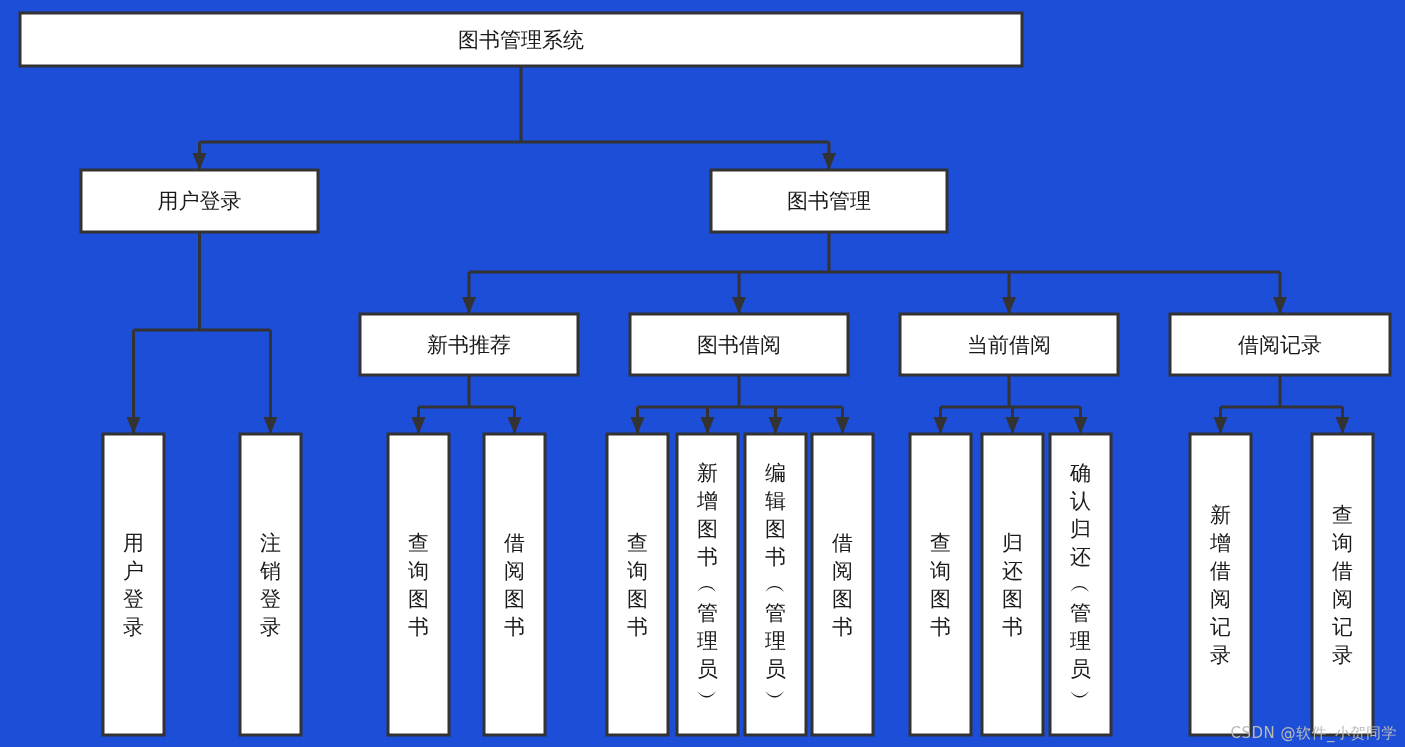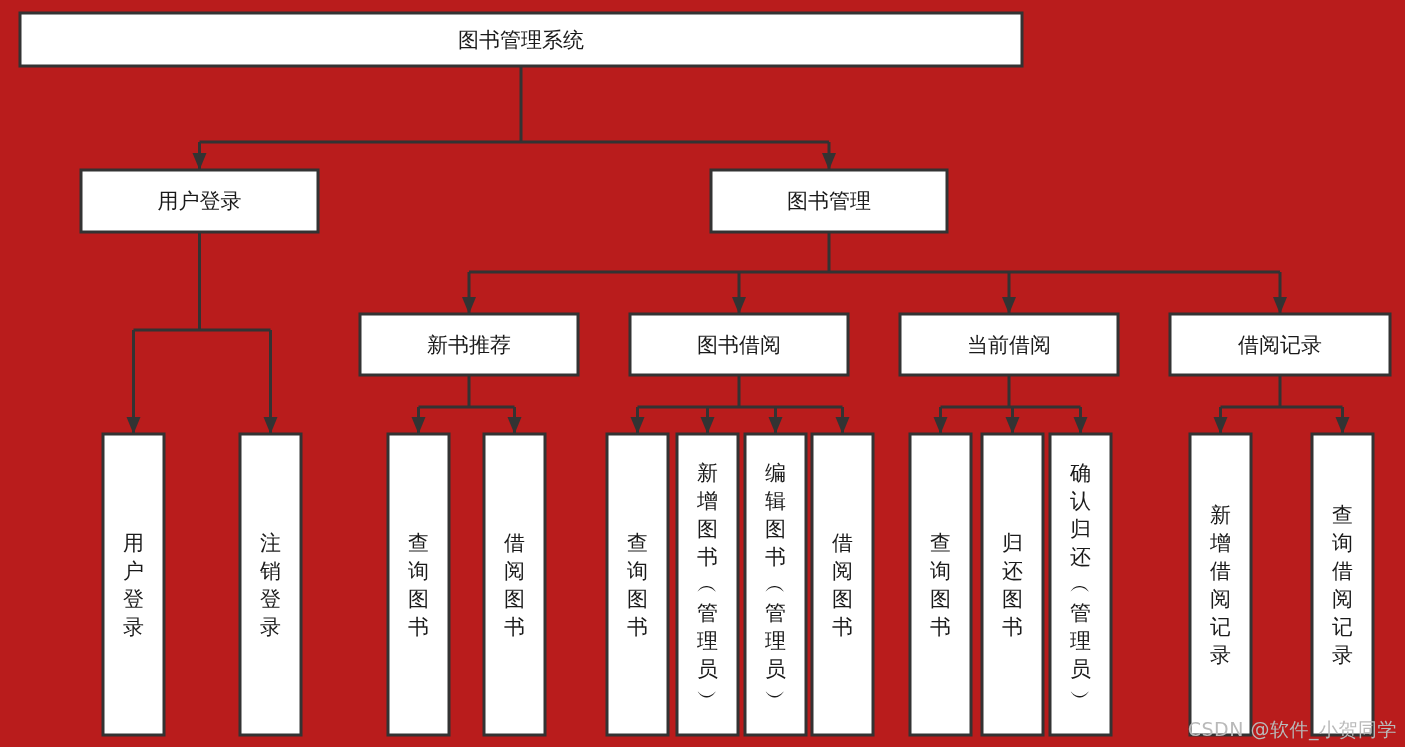--- a/index.html
+++ b/index.html
@@ -10,21 +10,21 @@
   body {
     width: 1405px;
     height: 747px;
     font-family: "DejaVu Sans", "Liberation Sans", sans-serif;
     overflow: hidden;
   }
   #diagram-root {
     position: relative;
     width: 1405px;
     height: 747px;
-    background: #b91c1c;
+    background: #1d4ed8;
   }
   svg#flow-svg {
     position: absolute;
     left: 0;
     top: 0;
     width: 1405px;
     height: 747px;
   }
   .node-box {
     fill: #ffffff;
@@ -51,21 +51,21 @@
   }
   .arrow-head {
     fill: #333333;
     stroke: none;
   }
   .watermark {
     position: absolute;
     right: 8px;
     bottom: 4px;
     font-family: "DejaVu Sans", "Liberation Sans", sans-serif;
-    font-size: 19px;
+    font-size: 15px;
     color: #b9b9b9;
     white-space: nowrap;
     letter-spacing: 0.5px;
   }
 </style>
 </head>
 <body>
 
 <div id="diagram-root">
 

